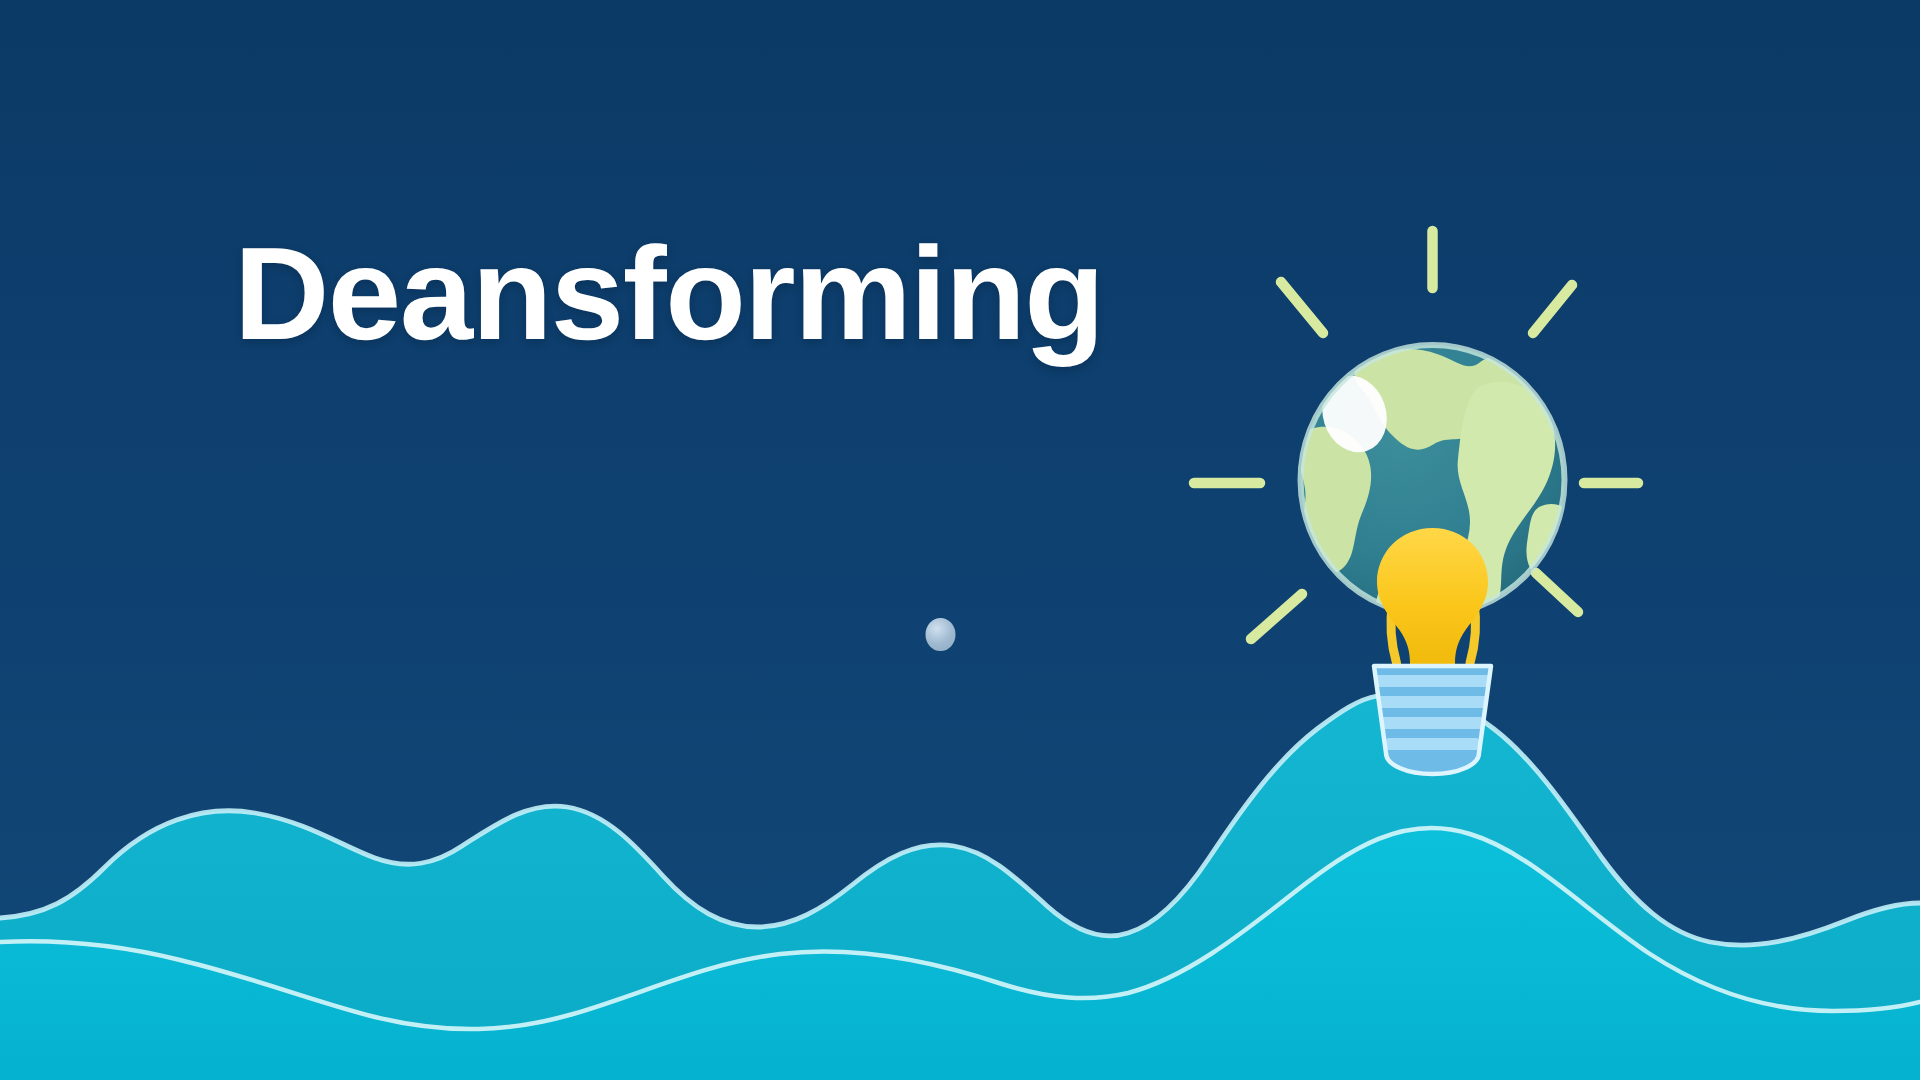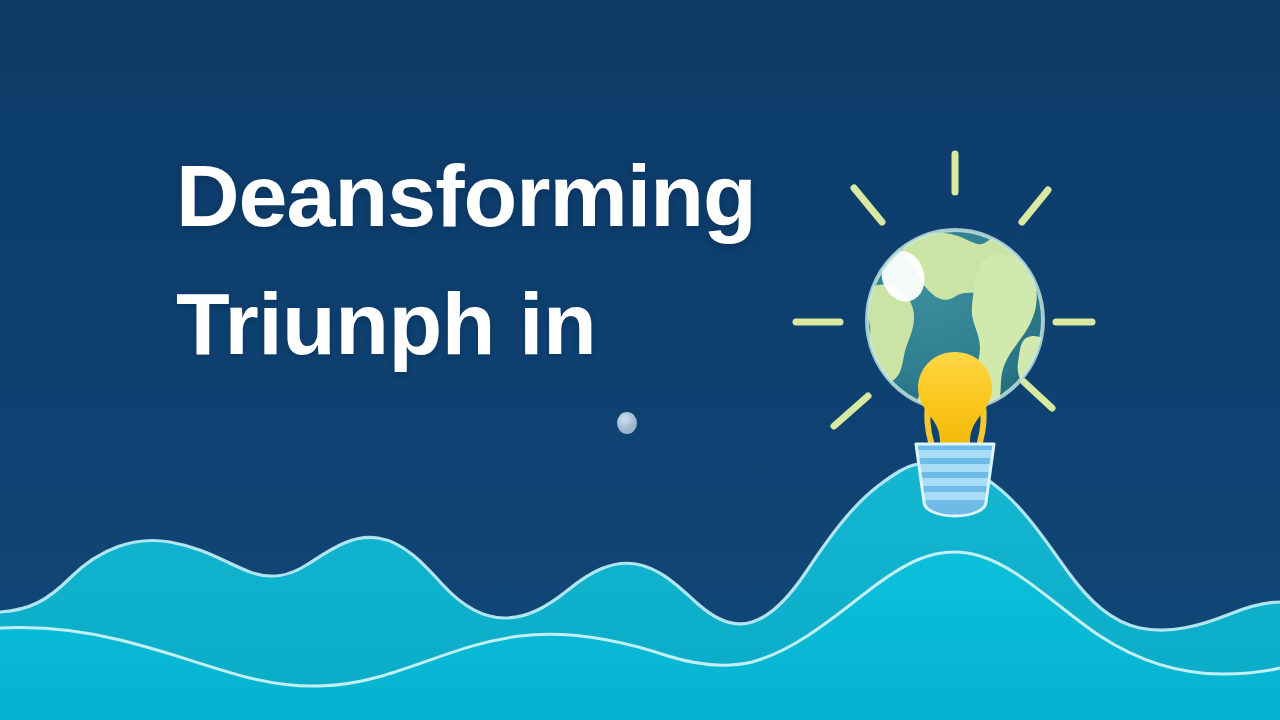--- a/index.html
+++ b/index.html
@@ -16,21 +16,21 @@
     overflow:hidden;
   }
   
   .bg {
     position:absolute; inset:0;
     background:linear-gradient(180deg,#0c3a66 0%,#0e4070 45%,#114877 100%);
   }
   
   .headline {
     position:absolute;
-    left:176px; top:132px;
+    left:156px; top:132px;
     width:760px;
     z-index:6;
     pointer-events:none;
   }
   .hl-line {
     display:block;
     color:#ffffff;
     font-family:"Liberation Sans", sans-serif;
     font-weight:bold;
     font-size:88px;
@@ -243,18 +243,17 @@
           <rect x="134" y="362" width="62" height="8" fill="#a9dcf6" rx="2"></rect>
         </g>
         <path fill="none" stroke="#ddf5ff" stroke-width="3" stroke-linejoin="round" d="M126,314 L204,314 L196,372 C196,380 182,386 165,386
                  C148,386 134,380 134,372 Z"></path>
       </g>
     </svg>
   </div>
 
   <div class="headline">
     <span class="hl-line l1">Deansforming</span>
-    <span class="hl-line l3">Triunph in</span>
   </div>
 
   <div class="i-dot"></div>
 
 </div>
 
 </body></html>

